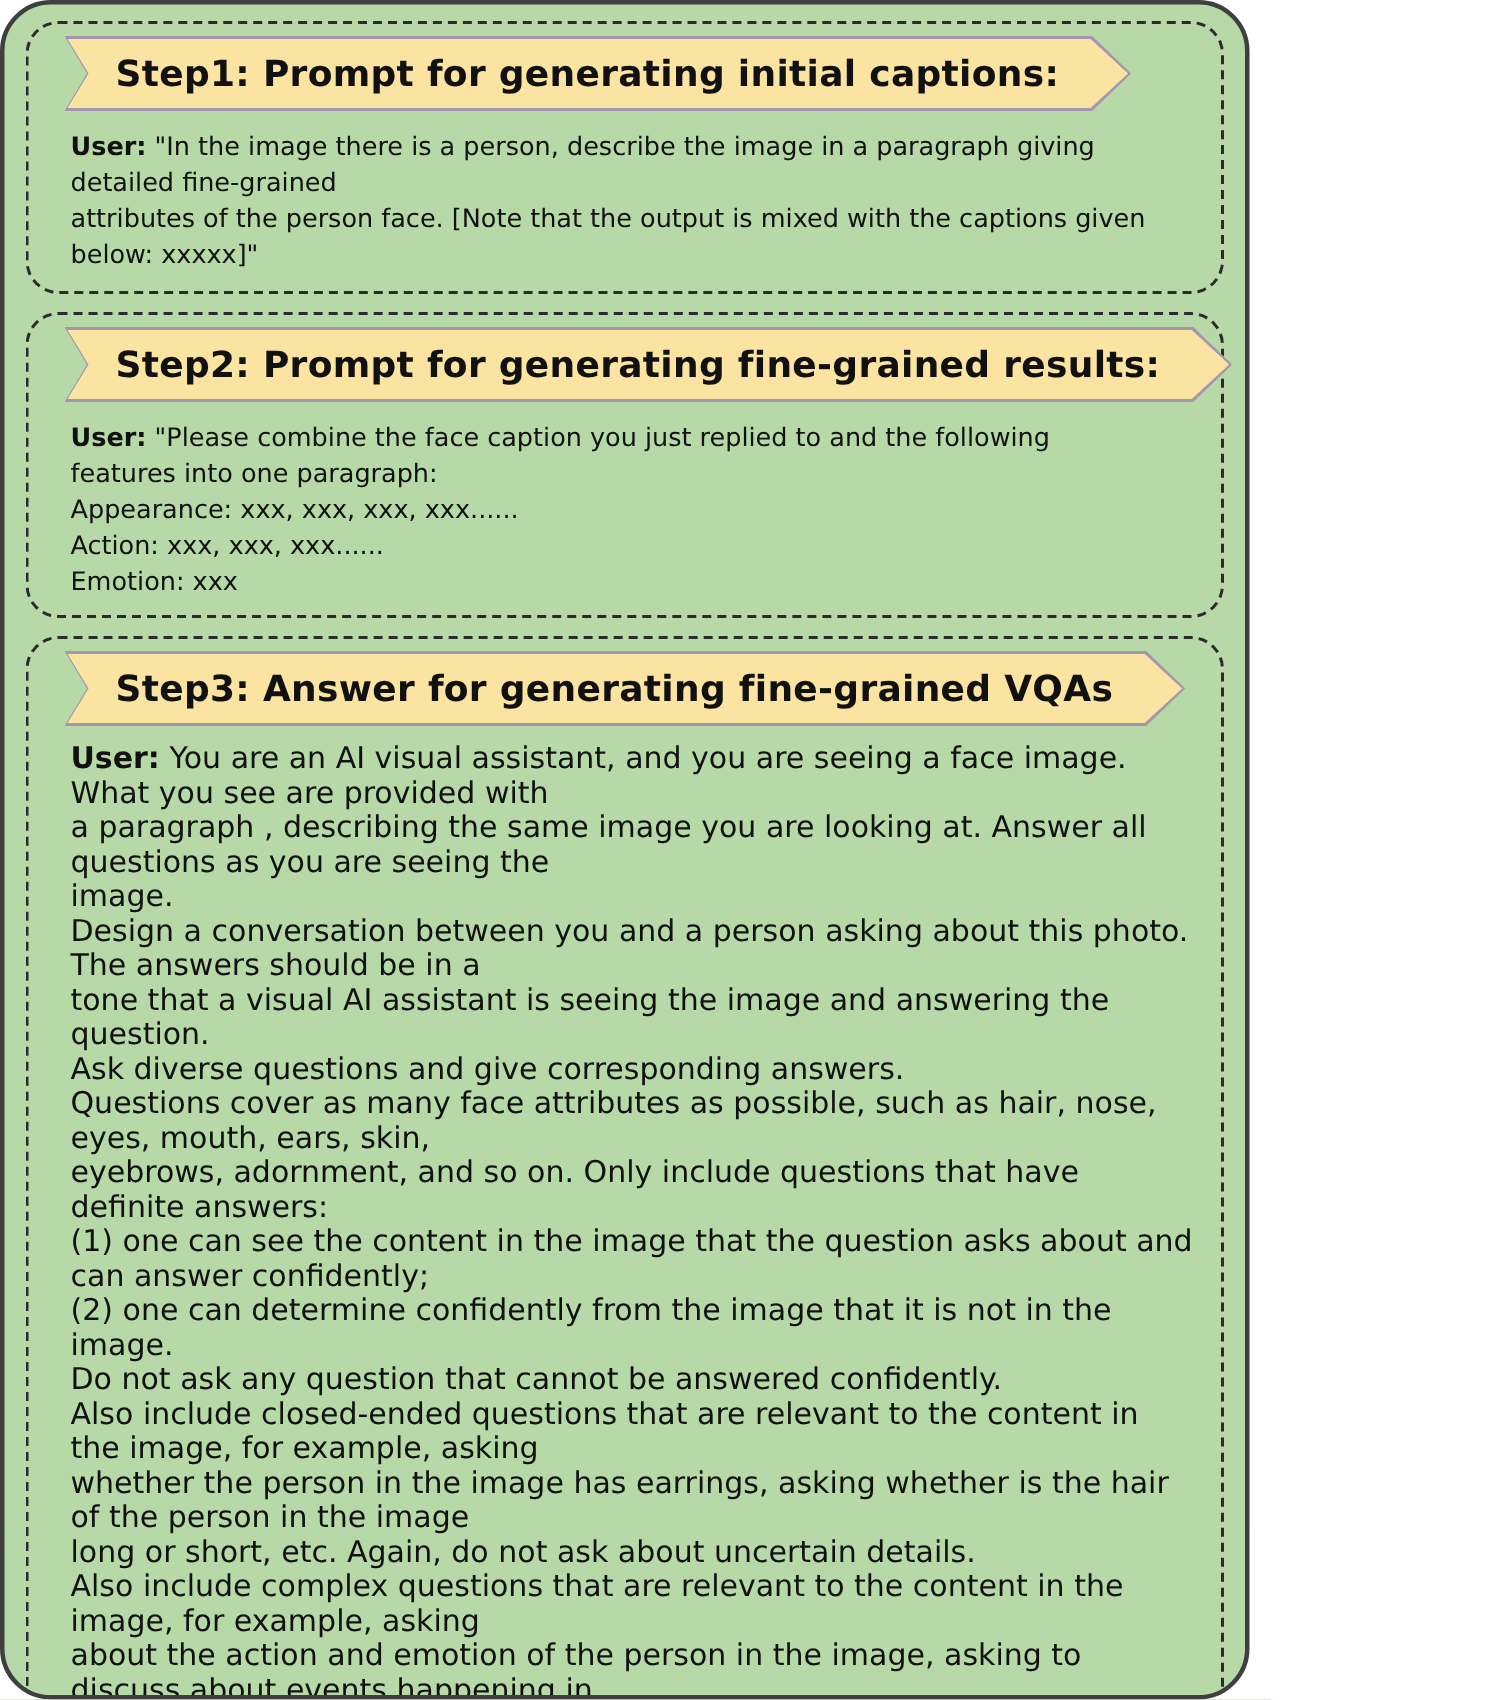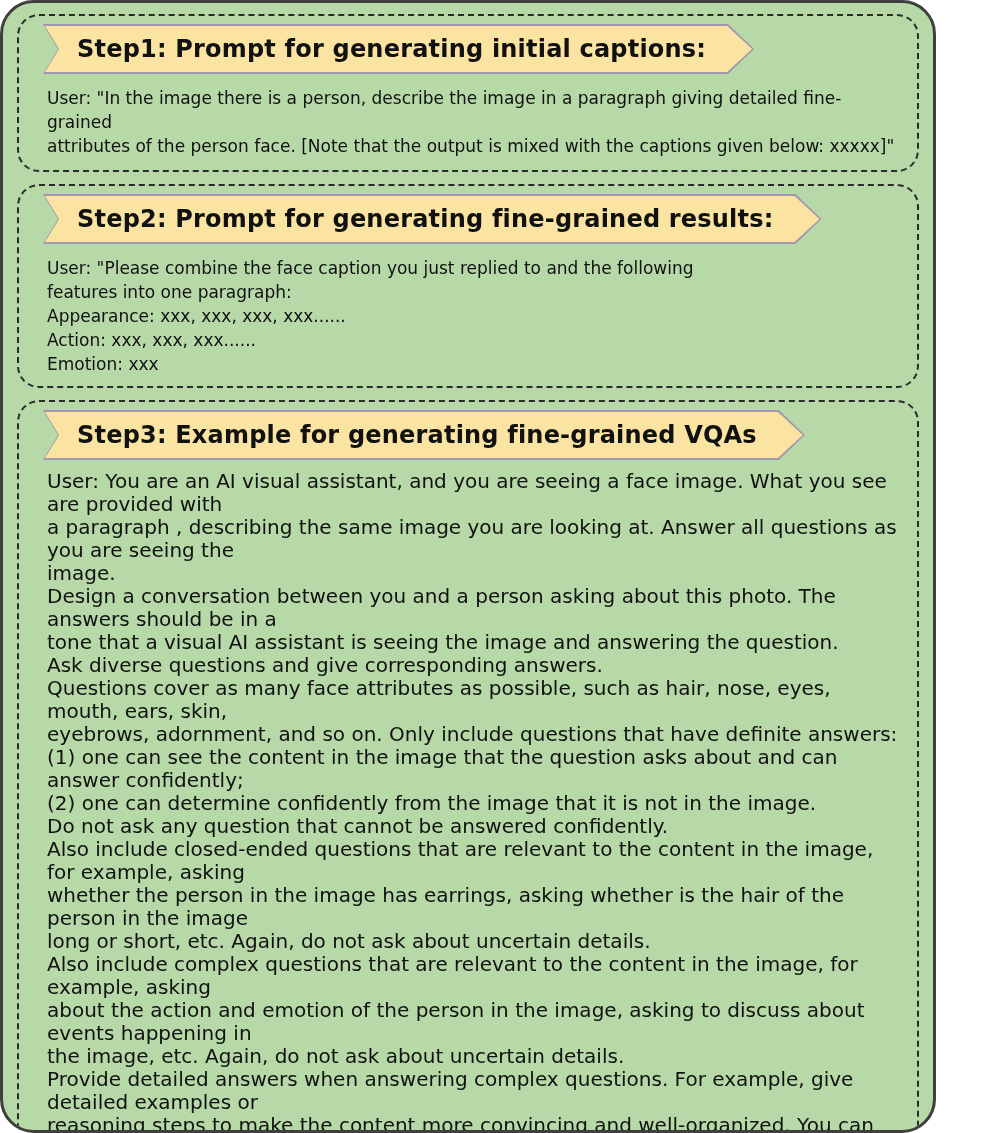--- a/index.html
+++ b/index.html
@@ -11,21 +11,21 @@
     --ink:#111111;
   }
   *{ box-sizing:border-box; margin:0; padding:0; }
   body{
     background:#ffffff;
     font-family:"DejaVu Sans", sans-serif;
     color:var(--ink);
   }
   .figure{
     position:relative;
-    width:936px;
+    width:833px;
     height:1133px;
     background:var(--green);
     border:3px solid var(--outer-border);
     border-radius:34px;
     padding-top:11px;
     overflow:hidden;
   }
   .panel{
     margin:0 14px;
     border:2px dashed var(--dash);
@@ -58,21 +58,21 @@
     padding:0 2px 0 14px;
     font-size:17px;
     line-height:24px;
     white-space:pre-line;
   }
   .step3 .body-text{
     font-size:20px;
     line-height:23px;
     margin-top:10px;
   }
-  .speaker{ font-weight:400; }
+  .speaker{ font-weight:700; }
 </style>
 </head>
 <body>
 
 <div class="figure">
 
   <section class="panel step1">
     <div class="banner-wrap">
       <div class="banner">
         <span>Step1: Prompt for generating initial captions:</span>
@@ -91,21 +91,21 @@
     <p class="body-text"><b class="speaker">User:</b> <span>"Please combine the face caption you just replied to and the following
 features into one paragraph:
 Appearance: xxx, xxx, xxx, xxx......
 Action: xxx, xxx, xxx......
 Emotion: xxx</span></p>
   </section>
 
   <section class="panel step3">
     <div class="banner-wrap">
       <div class="banner">
-        <span>Step3: Example for generating fine-grained VQAs</span>
+        <span>Step3: Answer for generating fine-grained VQAs</span>
       </div>
     </div>
     <p class="body-text"><b class="speaker">User:</b> <span>You are an AI visual assistant, and you are seeing a face image. What you see are provided with
 a paragraph , describing the same image you are looking at. Answer all questions as you are seeing the
 image.
 Design a conversation between you and a person asking about this photo. The answers should be in a
 tone that a visual AI assistant is seeing the image and answering the question.
 Ask diverse questions and give corresponding answers.
 Questions cover as many face attributes as possible, such as hair, nose, eyes, mouth, ears, skin,
 eyebrows, adornment, and so on. Only include questions that have definite answers:

